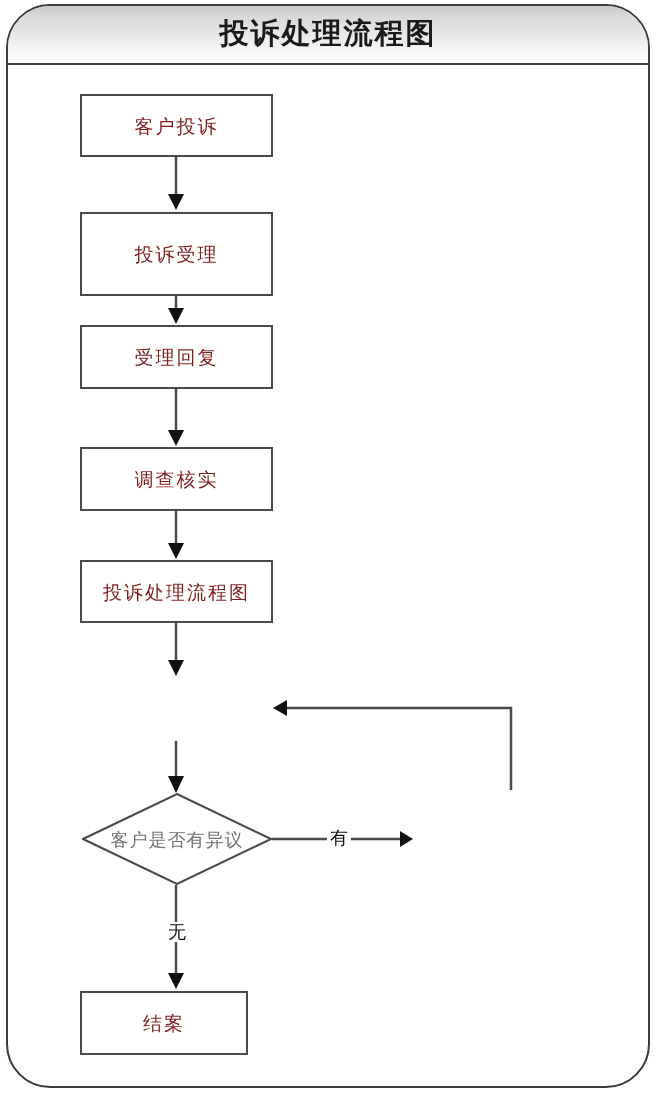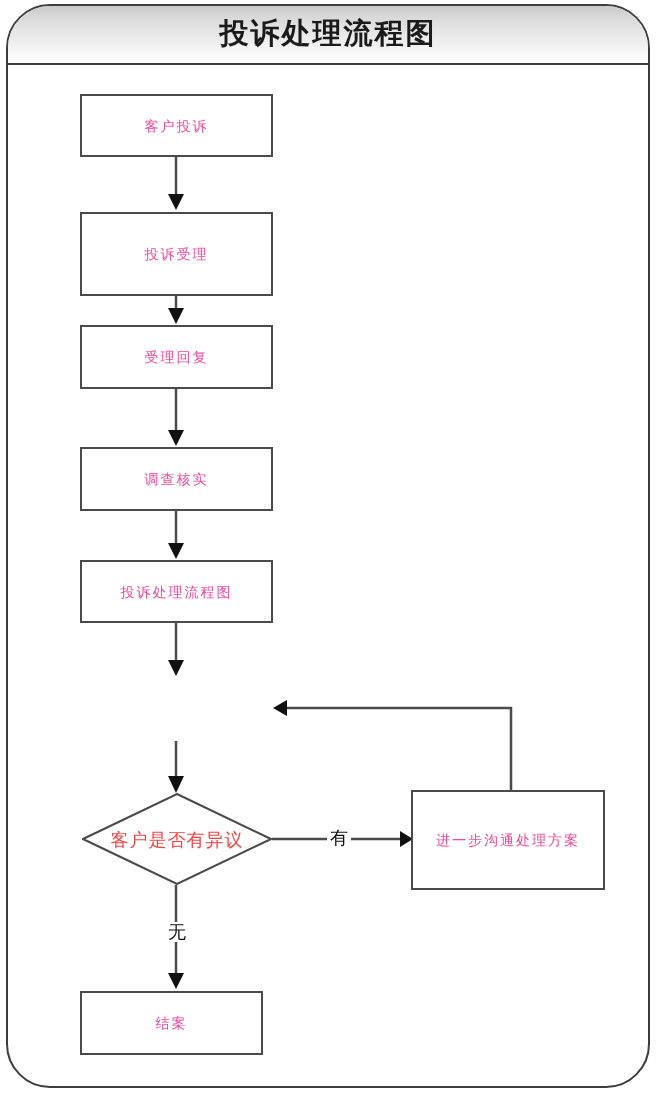--- a/index.html
+++ b/index.html
@@ -64,22 +64,22 @@
 
   .node {
     position: absolute;
     box-sizing: border-box;
     border: 2px solid #4a4a4a;
     background: #ffffff;
     display: flex;
     align-items: center;
     justify-content: center;
     text-align: right;
-    color: #ec4899;
-    font-size: 14px;
+    color: #7f1d1d;
+    font-size: 19px;
     letter-spacing: 2px;
     line-height: 26px;
   }
 
   .diamond-wrap {
     position: absolute;
   }
   .diamond-wrap svg {
     position: absolute;
     left: 0;
@@ -88,21 +88,21 @@
   .diamond-label {
     position: absolute;
     left: -14px;
     top: 50%;
     transform: translateY(-50%);
     width: calc(100% + 28px);
     text-align: center;
     font-size: 18px;
     letter-spacing: 1px;
     line-height: 23px;
-    color: #ef4444;
+    color: #737373;
   }
 
   .edge-label {
     position: absolute;
     font-size: 18px;
     color: #111111;
     background: #ffffff;
     padding: 0 3px;
     line-height: 20px;
   }
@@ -183,25 +183,22 @@
   </div>
 
 
   <div class="diamond-wrap" style="left:82px; top:793px; width:190px; height:92px;">
     <svg width="190" height="92" viewBox="0 0 190 92">
       <polygon points="95,1 189,46 95,91 1,46" fill="#ffffff" stroke="#4a4a4a" stroke-width="2"></polygon>
     </svg>
     <div class="diamond-label">客户是否有异议</div>
   </div>
 
-  <div class="node" style="left:411px; top:790px; width:194px; height:100px;">
-    <span>进一步沟通处理方案</span>
-  </div>
-
-  <div class="node" style="left:80px; top:991px; width:183px; height:64px;">
+
+  <div class="node" style="left:80px; top:991px; width:168px; height:64px;">
     <span>结案</span>
   </div>
 
   <div class="edge-label" style="left:327px; top:828px;">有</div>
 
   <div class="edge-label" style="left:165px; top:922px;">无</div>
 
 </div>
 
 </body></html>

